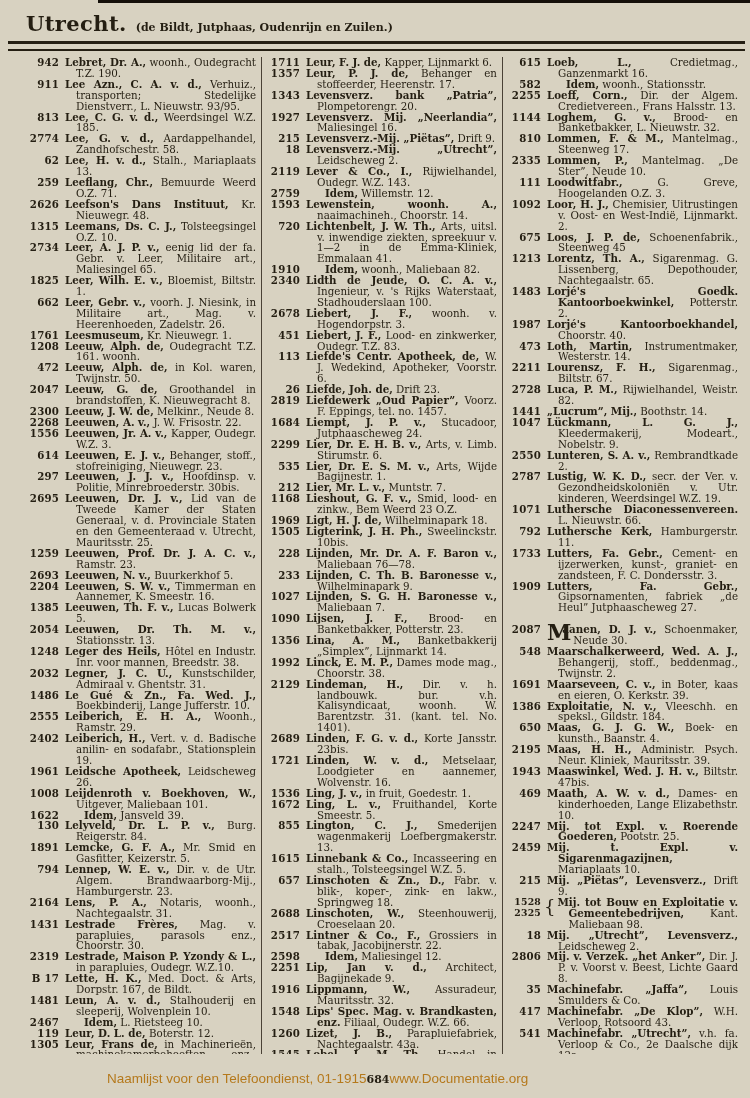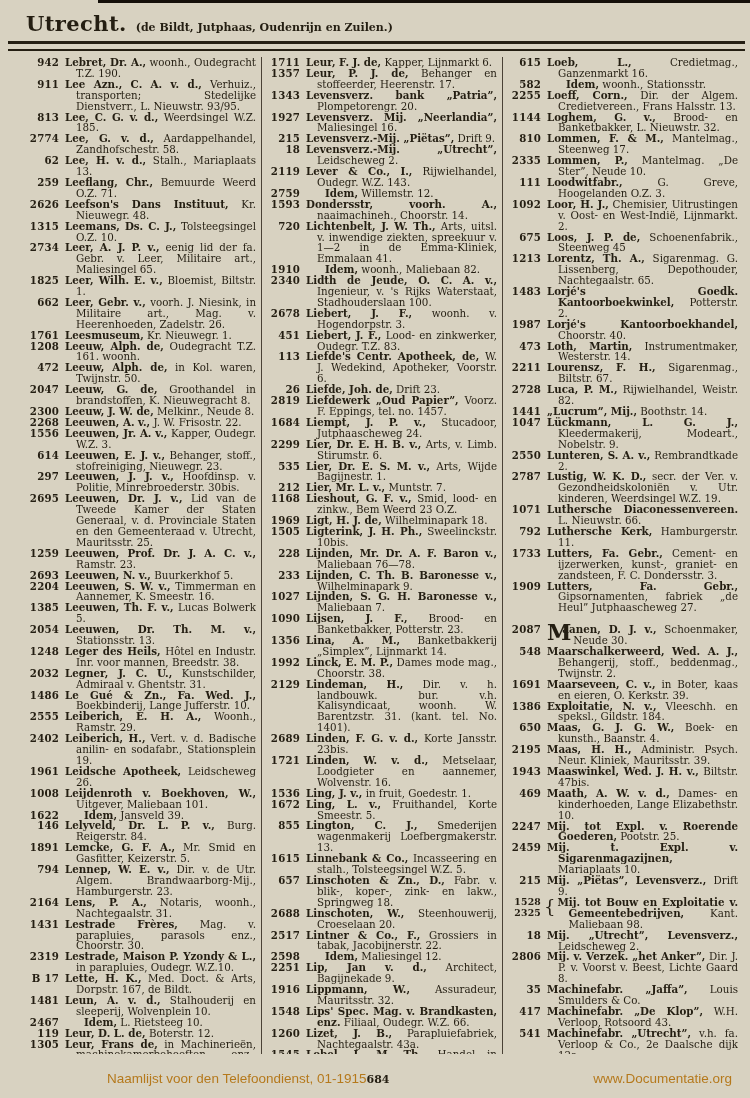--- a/index.html
+++ b/index.html
@@ -32,21 +32,21 @@
   .txt{flex:1;min-width:0;font-size:10.3px;line-height:10.9px;
        text-align:justify;padding-left:11px;text-indent:-11px;}
   .txt.indent{padding-left:22px;text-indent:-3px;}
   .txt .name{font-weight:bold;}
   .dropcap{float:left;font-size:22px;line-height:17px;font-weight:bold;margin:0 2px 0 0;}
   footer{position:absolute;left:24px;right:18px;bottom:12px;display:flex;align-items:baseline;
          font-family:"Liberation Sans","DejaVu Sans",sans-serif;font-size:13.5px;color:var(--accent);}
   .f-left{flex:1 1 0;text-align:right;}
   .f-page{flex:0 0 auto;color:var(--ink);font-family:"DejaVu Serif","Liberation Serif",serif;
           font-weight:bold;font-size:11px;margin-top:20px;}
-  .f-right{flex:1 1 0;text-align:right;}
+  .f-right{flex:1 1 0;text-align:left;}
 </style>
 </head>
 <body>
 
 <div class="page">
   <div class="scan-top"></div>
 
   <header>
     <span class="city">Utrecht.</span><span class="sub">(de Bildt, Jutphaas, Oudenrijn en Zuilen.)</span>
   </header>
@@ -185,21 +185,21 @@
         </div>
         <div class="entry">
           <div class="num">1008</div>
           <div class="txt"><span class="name">Leijdenroth v. Boekhoven, W.,</span> Uitgever, Maliebaan 101.</div>
         </div>
         <div class="entry">
           <div class="num">1622</div>
           <div class="txt indent"><span class="name">Idem,</span> Jansveld 39.</div>
         </div>
         <div class="entry">
-          <div class="num">146</div>
+          <div class="num">130</div>
           <div class="txt"><span class="name">Lelyveld, Dr. L. P. v.,</span> Burg. Reigerstr. 84.</div>
         </div>
         <div class="entry">
           <div class="num">1891</div>
           <div class="txt"><span class="name">Lemcke, G. F. A.,</span> Mr. Smid en Gasfitter, Keizerstr. 5.</div>
         </div>
         <div class="entry">
           <div class="num">794</div>
           <div class="txt"><span class="name">Lennep, W. E. v.,</span> Dir. v. de Utr. Algem. Brandwaarborg-Mij., Hamburgerstr. 23.</div>
         </div>
@@ -265,21 +265,21 @@
         <div class="entry">
           <div class="num">2119</div>
           <div class="txt"><span class="name">Lever &amp; Co., I.,</span> Rijwielhandel, Oudegr. W.Z. 143.</div>
         </div>
         <div class="entry">
           <div class="num">2759</div>
           <div class="txt indent"><span class="name">Idem,</span> Willemstr. 12.</div>
         </div>
         <div class="entry">
           <div class="num">1593</div>
-          <div class="txt"><span class="name">Dondersstr, voorh. A.,</span> naaimachineh., Choorstr. 14.</div>
+          <div class="txt"><span class="name">Lewenstein, woonh. A.,</span> naaimachineh., Choorstr. 14.</div>
         </div>
         <div class="entry">
           <div class="num">720</div>
           <div class="txt"><span class="name">Lichtenbelt, J. W. Th.,</span> Arts, uitsl. v. inwendige ziekten, spreekuur v. 1—2 in de Emma-Kliniek, Emmalaan 41.</div>
         </div>
         <div class="entry">
           <div class="num">1910</div>
           <div class="txt indent"><span class="name">Idem,</span> woonh., Maliebaan 82.</div>
         </div>
         <div class="entry">

